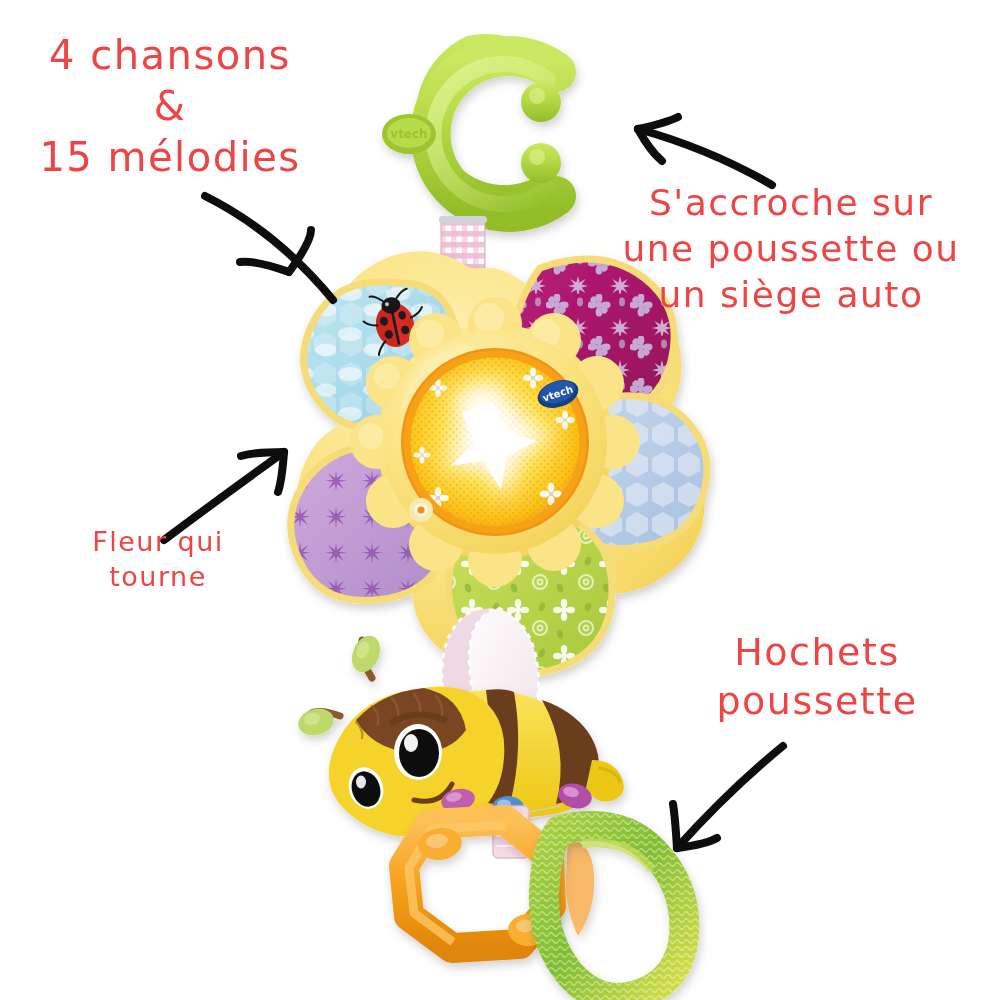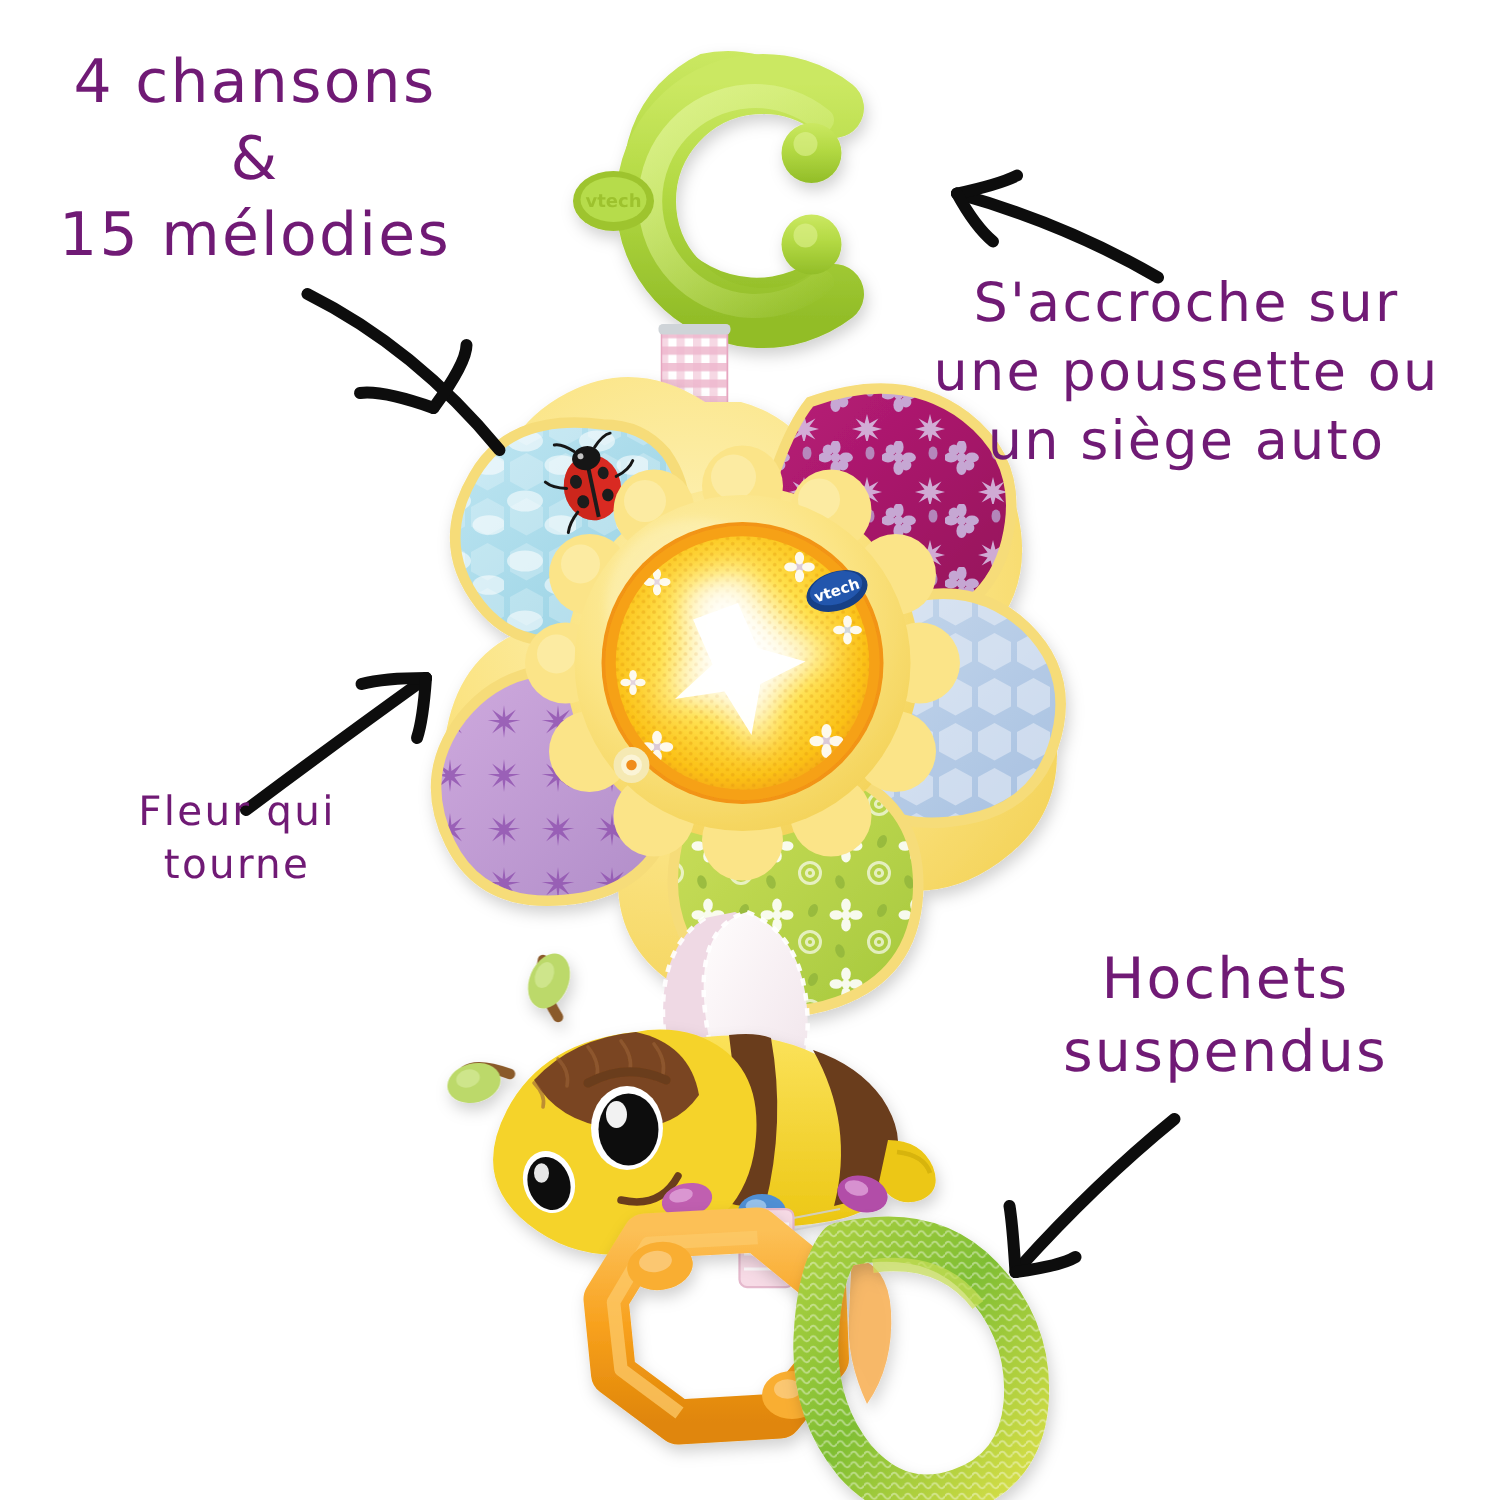--- a/index.html
+++ b/index.html
@@ -6,21 +6,21 @@
   body{
     width:1000px;height:1000px;
     background:#ffffff;
     font-family:"DejaVu Sans", sans-serif;
     overflow:hidden;
     position:relative;
   }
   #stage{position:absolute;left:0;top:0;width:1000px;height:1000px;}
   .callout{
     position:absolute;
-    color:#701a75;
+    color:#ef4444;
     font-family:"DejaVu Sans", sans-serif;
     font-weight:400;
     letter-spacing:1.5px;
     line-height:1.28;
     white-space:pre-line;
     text-align:center;
   }
   #callout-songs{left:20px;top:30px;width:300px;font-size:40px;text-align:center;}
   #callout-attach{left:596px;top:180px;width:390px;font-size:36px;}
   #callout-flower{left:18px;top:525px;width:280px;font-size:27px;}
@@ -517,15 +517,15 @@
 15 mélodies</div>
 
   <div class="callout" id="callout-attach">S'accroche sur
 une poussette ou
 un siège auto</div>
 
   <div class="callout" id="callout-flower">Fleur qui
 tourne</div>
 
   <div class="callout" id="callout-rattles">Hochets
-suspendus</div>
+poussette</div>
 
 </div>
 
 </body></html>

